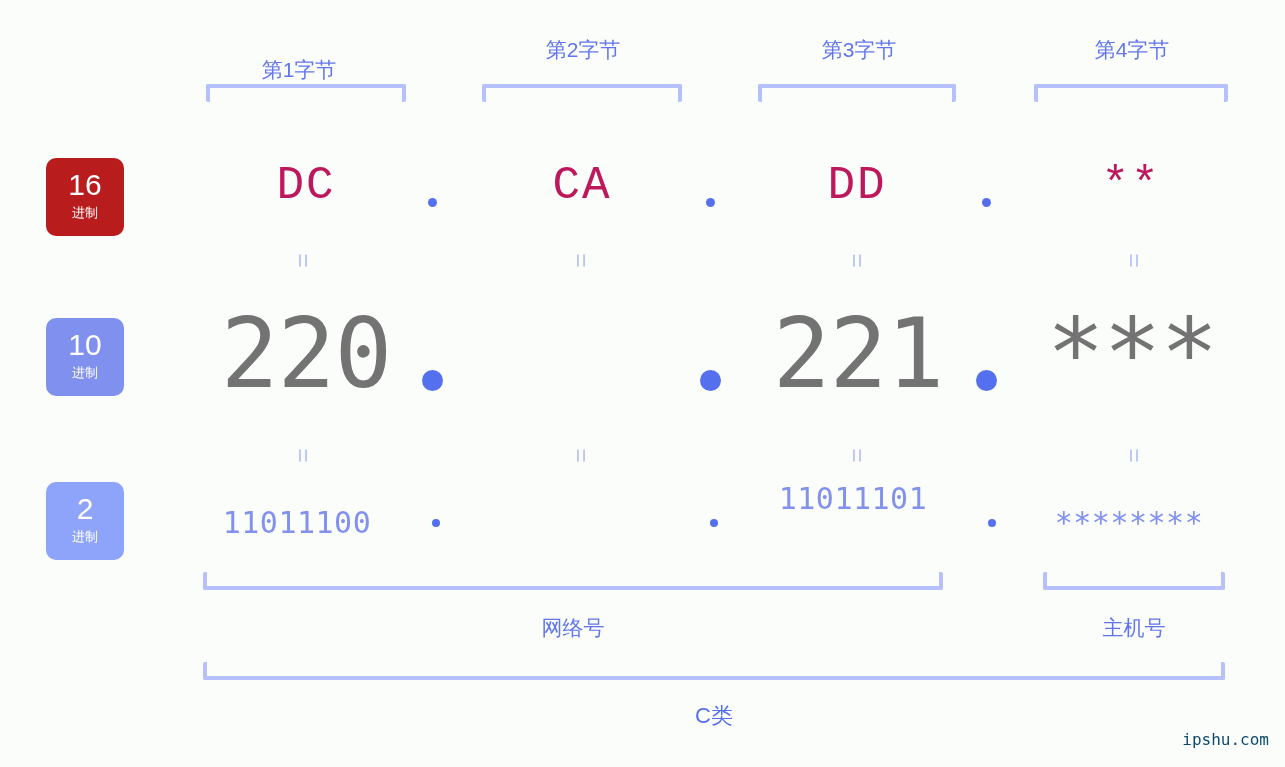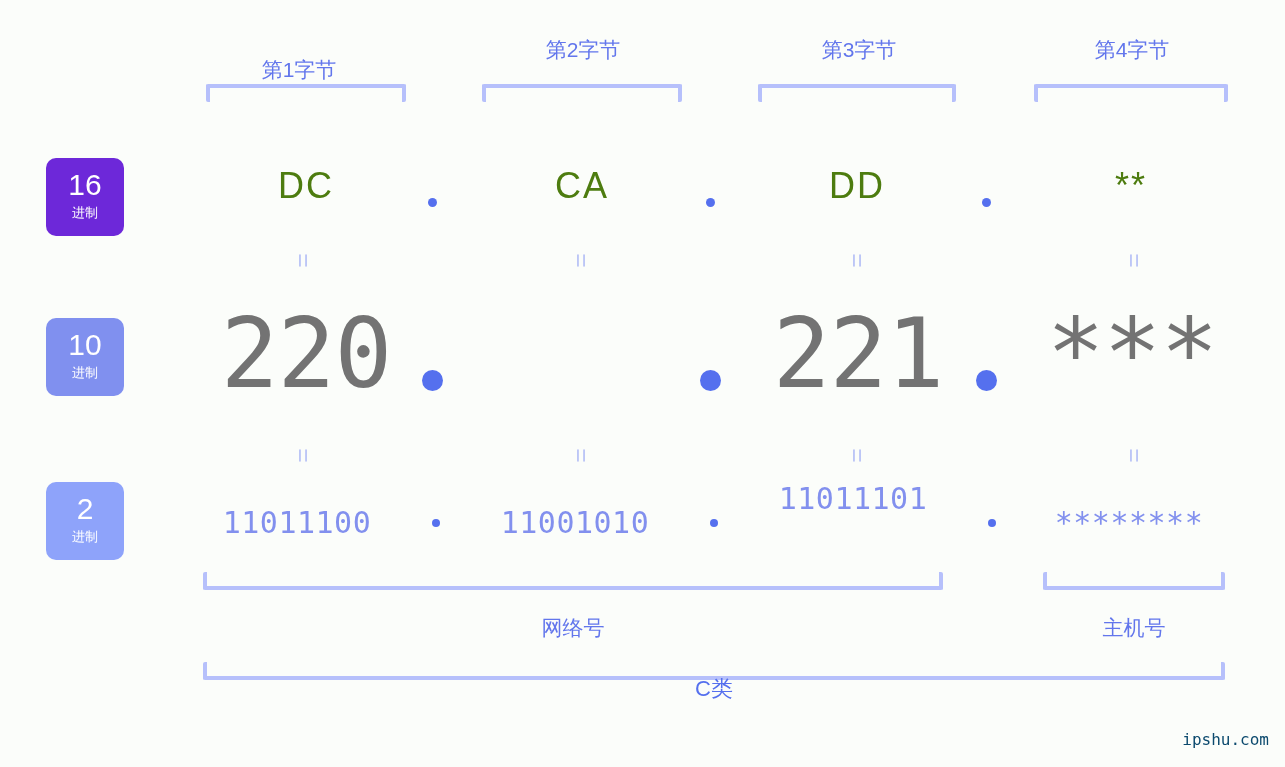--- a/index.html
+++ b/index.html
@@ -84,23 +84,23 @@
   }
 
   
   .cell {
     position: absolute;
     text-align: center;
     white-space: nowrap;
   }
 
   .hex-val {
-    font-size: 36px;
-    color: #4d7c0f;
-    font-family: Liberation Sans, sans-serif;
+    font-size: 46px;
+    color: #be185d;
+    font-family: Liberation Mono, monospace;
     letter-spacing: 2px;
     line-height: 46px;
   }
 
   .dec-val {
     font-size: 96px;
     color: #737373;
     font-family: "DejaVu Sans Mono", monospace;
     line-height: 96px;
     letter-spacing: -1px;
@@ -174,21 +174,21 @@
   <div class="byte-label" style="left:200px; width:198px;margin-top:20px;">第1字节</div>
   <div class="byte-label" style="left:484px; width:198px;">第2字节</div>
   <div class="byte-label" style="left:760px; width:198px;">第3字节</div>
   <div class="byte-label" style="left:1036px; width:192px;">第4字节</div>
 
   <div class="bracket-top" style="left:206px; width:200px;"></div>
   <div class="bracket-top" style="left:482px; width:200px;"></div>
   <div class="bracket-top" style="left:758px; width:198px;"></div>
   <div class="bracket-top" style="left:1034px; width:194px;"></div>
 
-  <div class="badge" style="top: 158px; background: #6d28d9;">
+  <div class="badge" style="top: 158px; background: #b91c1c;">
     <span class="num">16</span>
     <span class="unit">进制</span>
   </div>
   <div class="badge" style="top: 318px; background: rgb(128, 144, 239);">
     <span class="num">10</span>
     <span class="unit">进制</span>
   </div>
   <div class="badge" style="top: 482px; background: rgb(142, 163, 250);">
     <span class="num">2</span>
     <span class="unit">进制</span>
@@ -215,32 +215,31 @@
   <div class="dot dot-dec" style="left:422px; top:370px;"></div>
   <div class="dot dot-dec" style="left:700px; top:370px;"></div>
   <div class="dot dot-dec" style="left:976px; top:370px;"></div>
 
   <div class="eq" style="left:286px; top:443px; width:34px;">=</div>
   <div class="eq" style="left:564px; top:443px; width:34px;">=</div>
   <div class="eq" style="left:840px; top:443px; width:34px;">=</div>
   <div class="eq" style="left:1117px; top:443px; width:34px;">=</div>
 
   <div class="cell bin-val" style="left:196px; top:508px; width:202px;">11011100</div>
-  <div class="cell bin-val" style="left:474px; top:508px; width:202px;">11001010</div>
   <div class="cell bin-val" style="left:752px; top:484px; width:202px;">11011101</div>
   <div class="cell bin-val" style="left:1028px; top:508px; width:202px;">********</div>
 
   <div class="dot dot-bin" style="left:432px; top:519px;"></div>
   <div class="dot dot-bin" style="left:710px; top:519px;"></div>
   <div class="dot dot-bin" style="left:988px; top:519px;"></div>
 
   <div class="bracket-bottom" style="left:203px; top:572px; width:740px;"></div>
   <div class="bracket-bottom" style="left:1043px; top:572px; width:182px;"></div>
 
   <div class="group-label" style="left:1043px; top:614px; width:182px;">主机号</div>
   <div class="group-label" style="left:203px; top:614px; width:740px;">网络号</div>
 
   <div class="bracket-bottom" style="left:203px; top:662px; width:1022px;"></div>
-  <div class="class-label" style="left:203px; top:674px; width:1022px;">C类</div>
+  <div class="class-label" style="left:203px; top:701px; width:1022px;">C类</div>
 
   <div class="watermark">ipshu.com</div>
 
 </div>
 
 </body></html>

